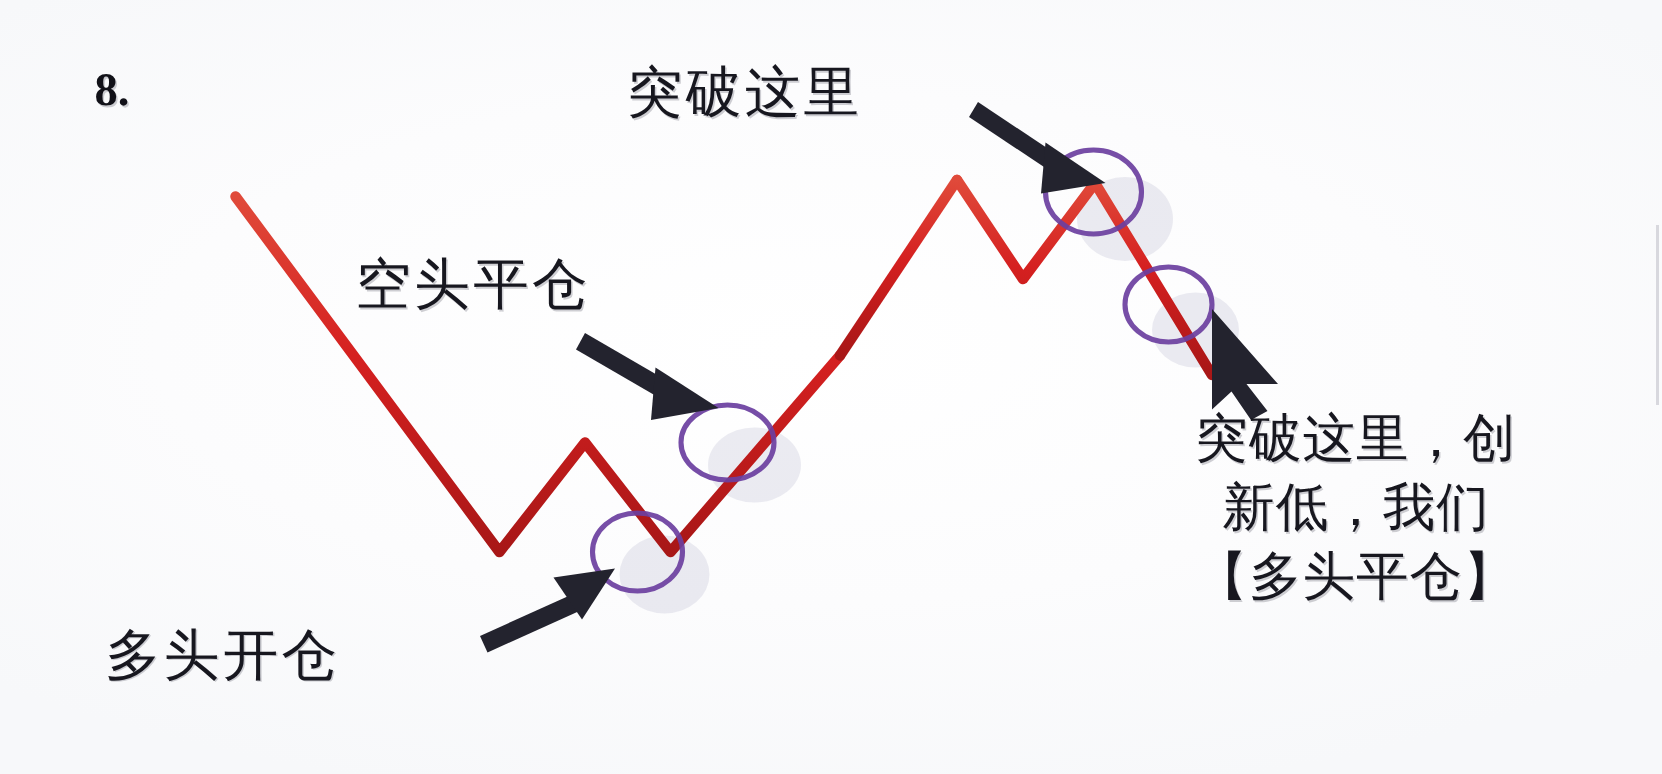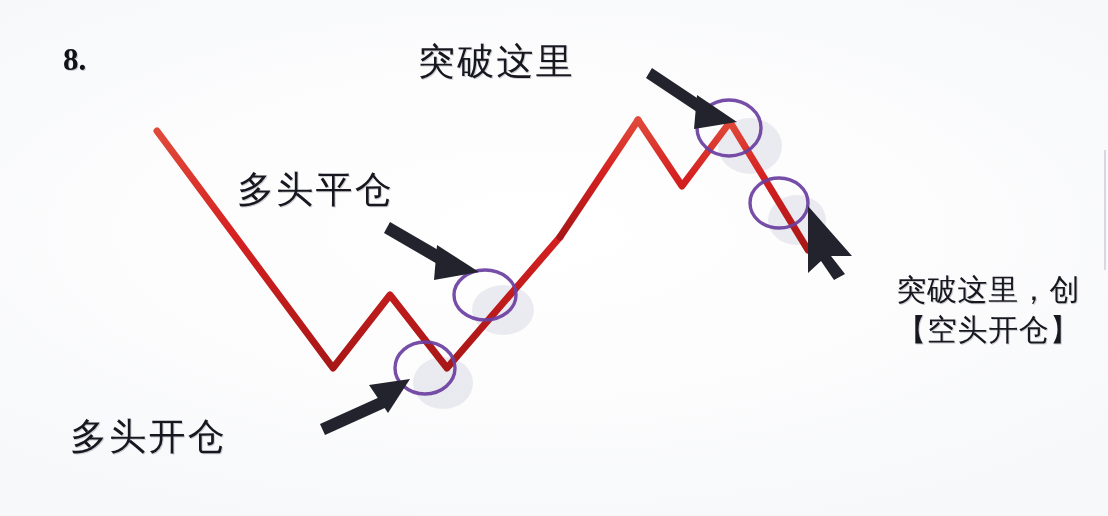--- a/index.html
+++ b/index.html
@@ -62,22 +62,22 @@
   }
   #label-short-close {
     left: 70px;
     top: 415px;
     font-size: 37px;
   }
   #note-block {
     left: 728px;
     top: 270px;
     width: 352px;
-    text-align: right;
-    font-size: 30px;
+    text-align: center;
+    font-size: 35px;
     line-height: 1.32;
     letter-spacing: 0.02em;
   }
   #note-block .note-line {
     display: block;
   }
   .right-edge-tick {
     position: absolute;
     right: 2px;
     top: 150px;
@@ -171,24 +171,25 @@
       <g>
         <path d="M 808,206 L 852,256 L 831,256 L 845,274 L 834,280 L 821,261 L 808,273 Z"></path>
       </g>
     </g>
   </svg>
 
   <div class="label" id="index-label">8.</div>
 
   <div class="label" id="label-long-close">突破这里</div>
 
-  <div class="label" id="label-long-open">多头平仓</div>
+  <div class="label" id="label-long-open">空头平仓</div>
 
   <div class="label" id="label-short-close">多头开仓</div>
 
   <div class="label" id="note-block">
     <span class="note-line">突破这里，创</span>
-    <span class="note-line">【空头开仓】</span>
+    <span class="note-line">新低，我们</span>
+    <span class="note-line">【多头平仓】</span>
   </div>
 
   <div class="right-edge-tick"></div>
 
 </div>
 
 </body></html>

